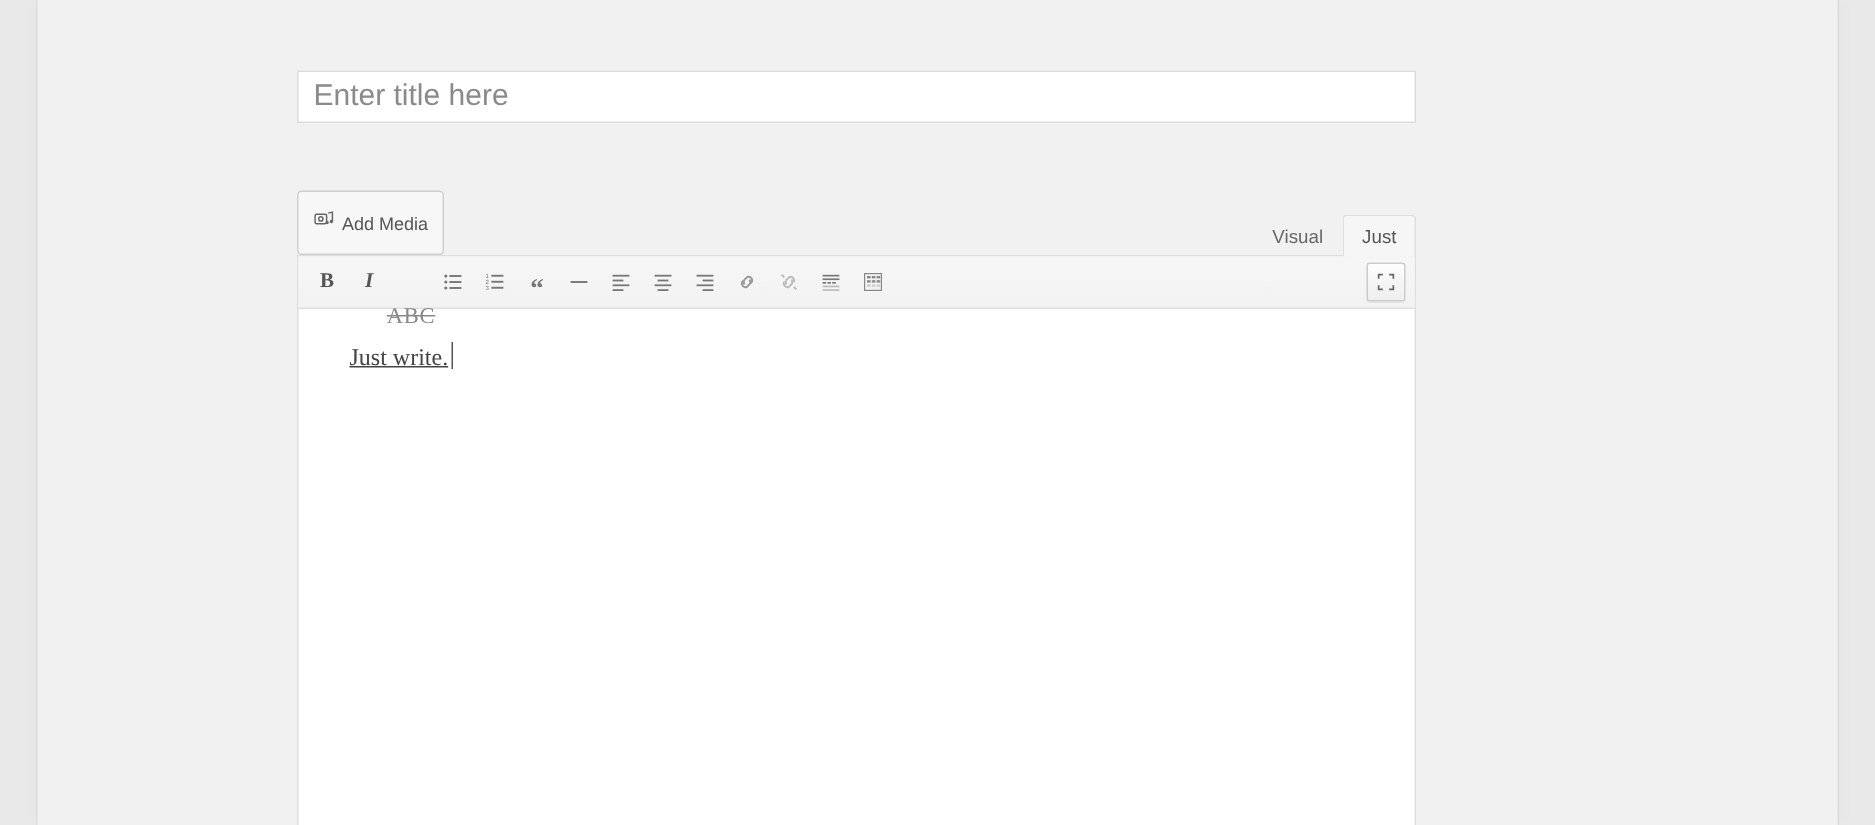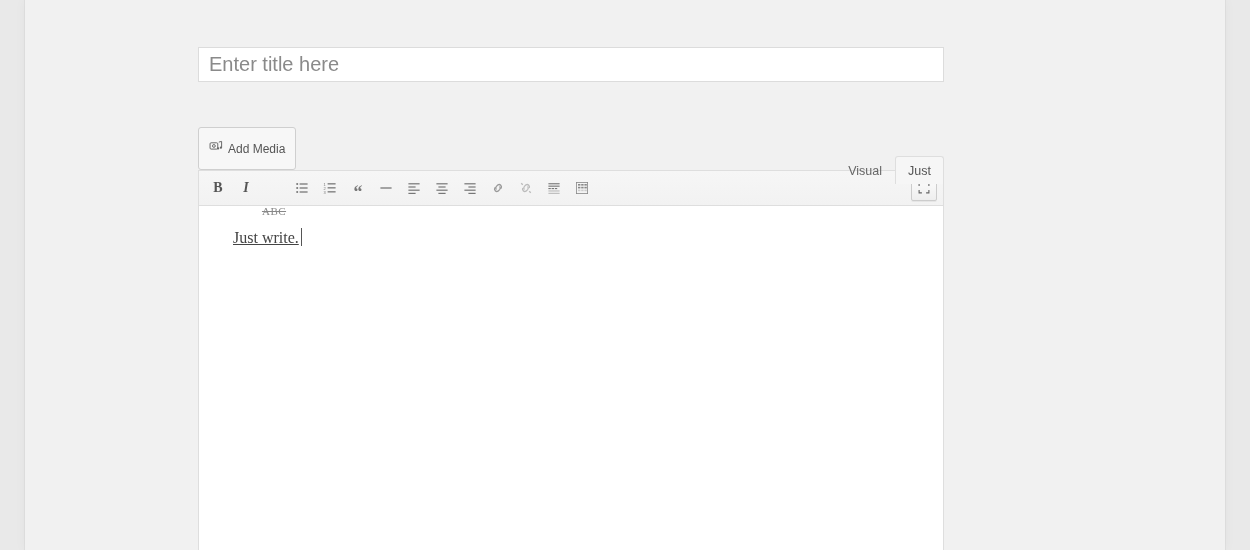--- a/index.html
+++ b/index.html
@@ -58,21 +58,21 @@
     display: flex;
   }
   .tab {
     font-size: 12.5px;
     padding: 7px 12px 6px;
     color: #555;
     cursor: pointer;
     border: 1px solid transparent;
     border-bottom: none;
     position: relative;
-    top: 14px;
+    top: 1px;
   }
   .tab.active {
     background: #f6f6f6;
     border-color: #dedede;
     border-top-left-radius: 3px;
     border-top-right-radius: 3px;
   }
   .tab.inactive { color: #666; }
 
   .editor-frame {
@@ -95,21 +95,21 @@
     justify-content: center;
     color: #777;
     font-size: 14px;
     cursor: pointer;
     border-radius: 2px;
   }
   .tb-btn svg { width: 16px; height: 16px; }
   .tb-btn .glyph { font-family: Georgia, 'Times New Roman', serif; }
   .bold-g { font-weight: 700; font-family: -apple-system, Arial, sans-serif; color:#555;}
   .italic-g { font-style: italic; font-family: Georgia, serif; font-weight:600; color:#555;}
-  .strike-g { font-size: 11px; letter-spacing: 0.5px; text-decoration: line-through; color:#888;margin-top:46px;}
+  .strike-g { font-size: 15px; letter-spacing: 0.5px; text-decoration: line-through; color:#888;margin-top:46px;}
   .quote-g { font-size: 18px; font-family: Georgia, serif; color:#777; font-weight:700; line-height:0; position:relative; top:4px;}
   .spacer { flex: 1; }
   .fullscreen-btn {
     width: 26px; height:26px;
     display:inline-flex; align-items:center; justify-content:center;
     border:1px solid #ccc;
     background: linear-gradient(#fdfdfd,#eee);
     border-radius:2px;
     box-shadow: 0 1px 0 rgba(0,0,0,0.05);
     cursor:pointer;

